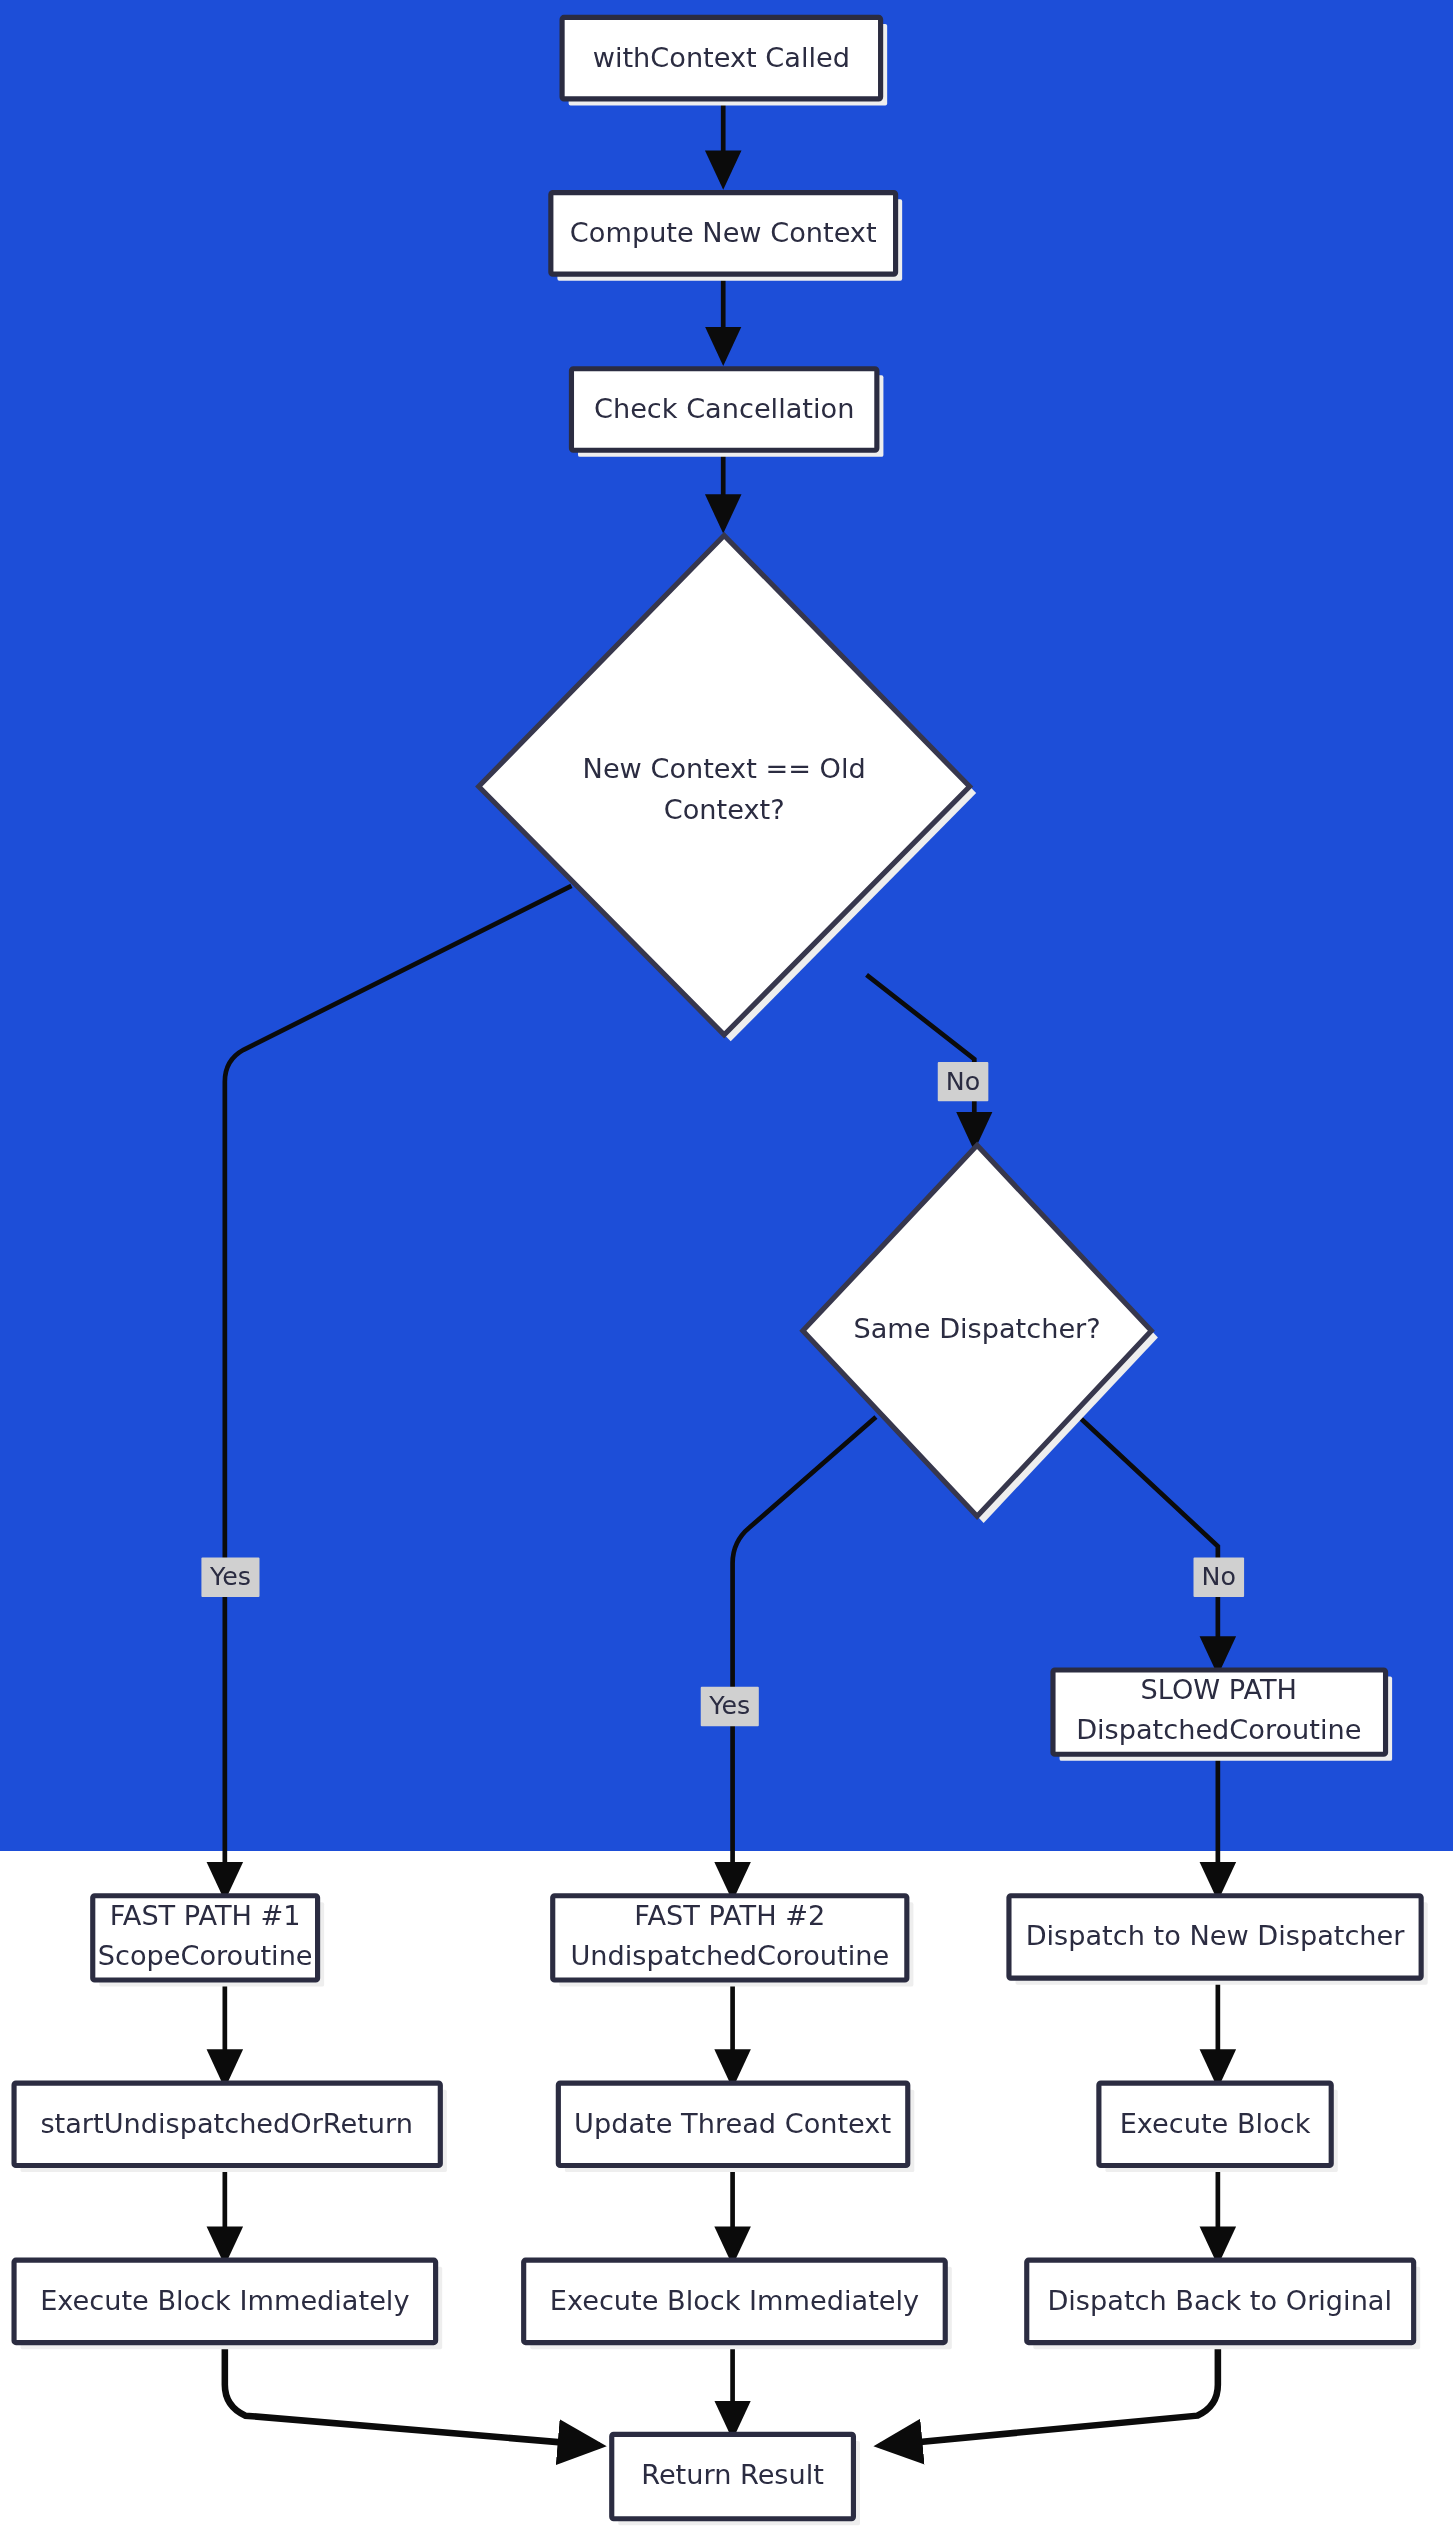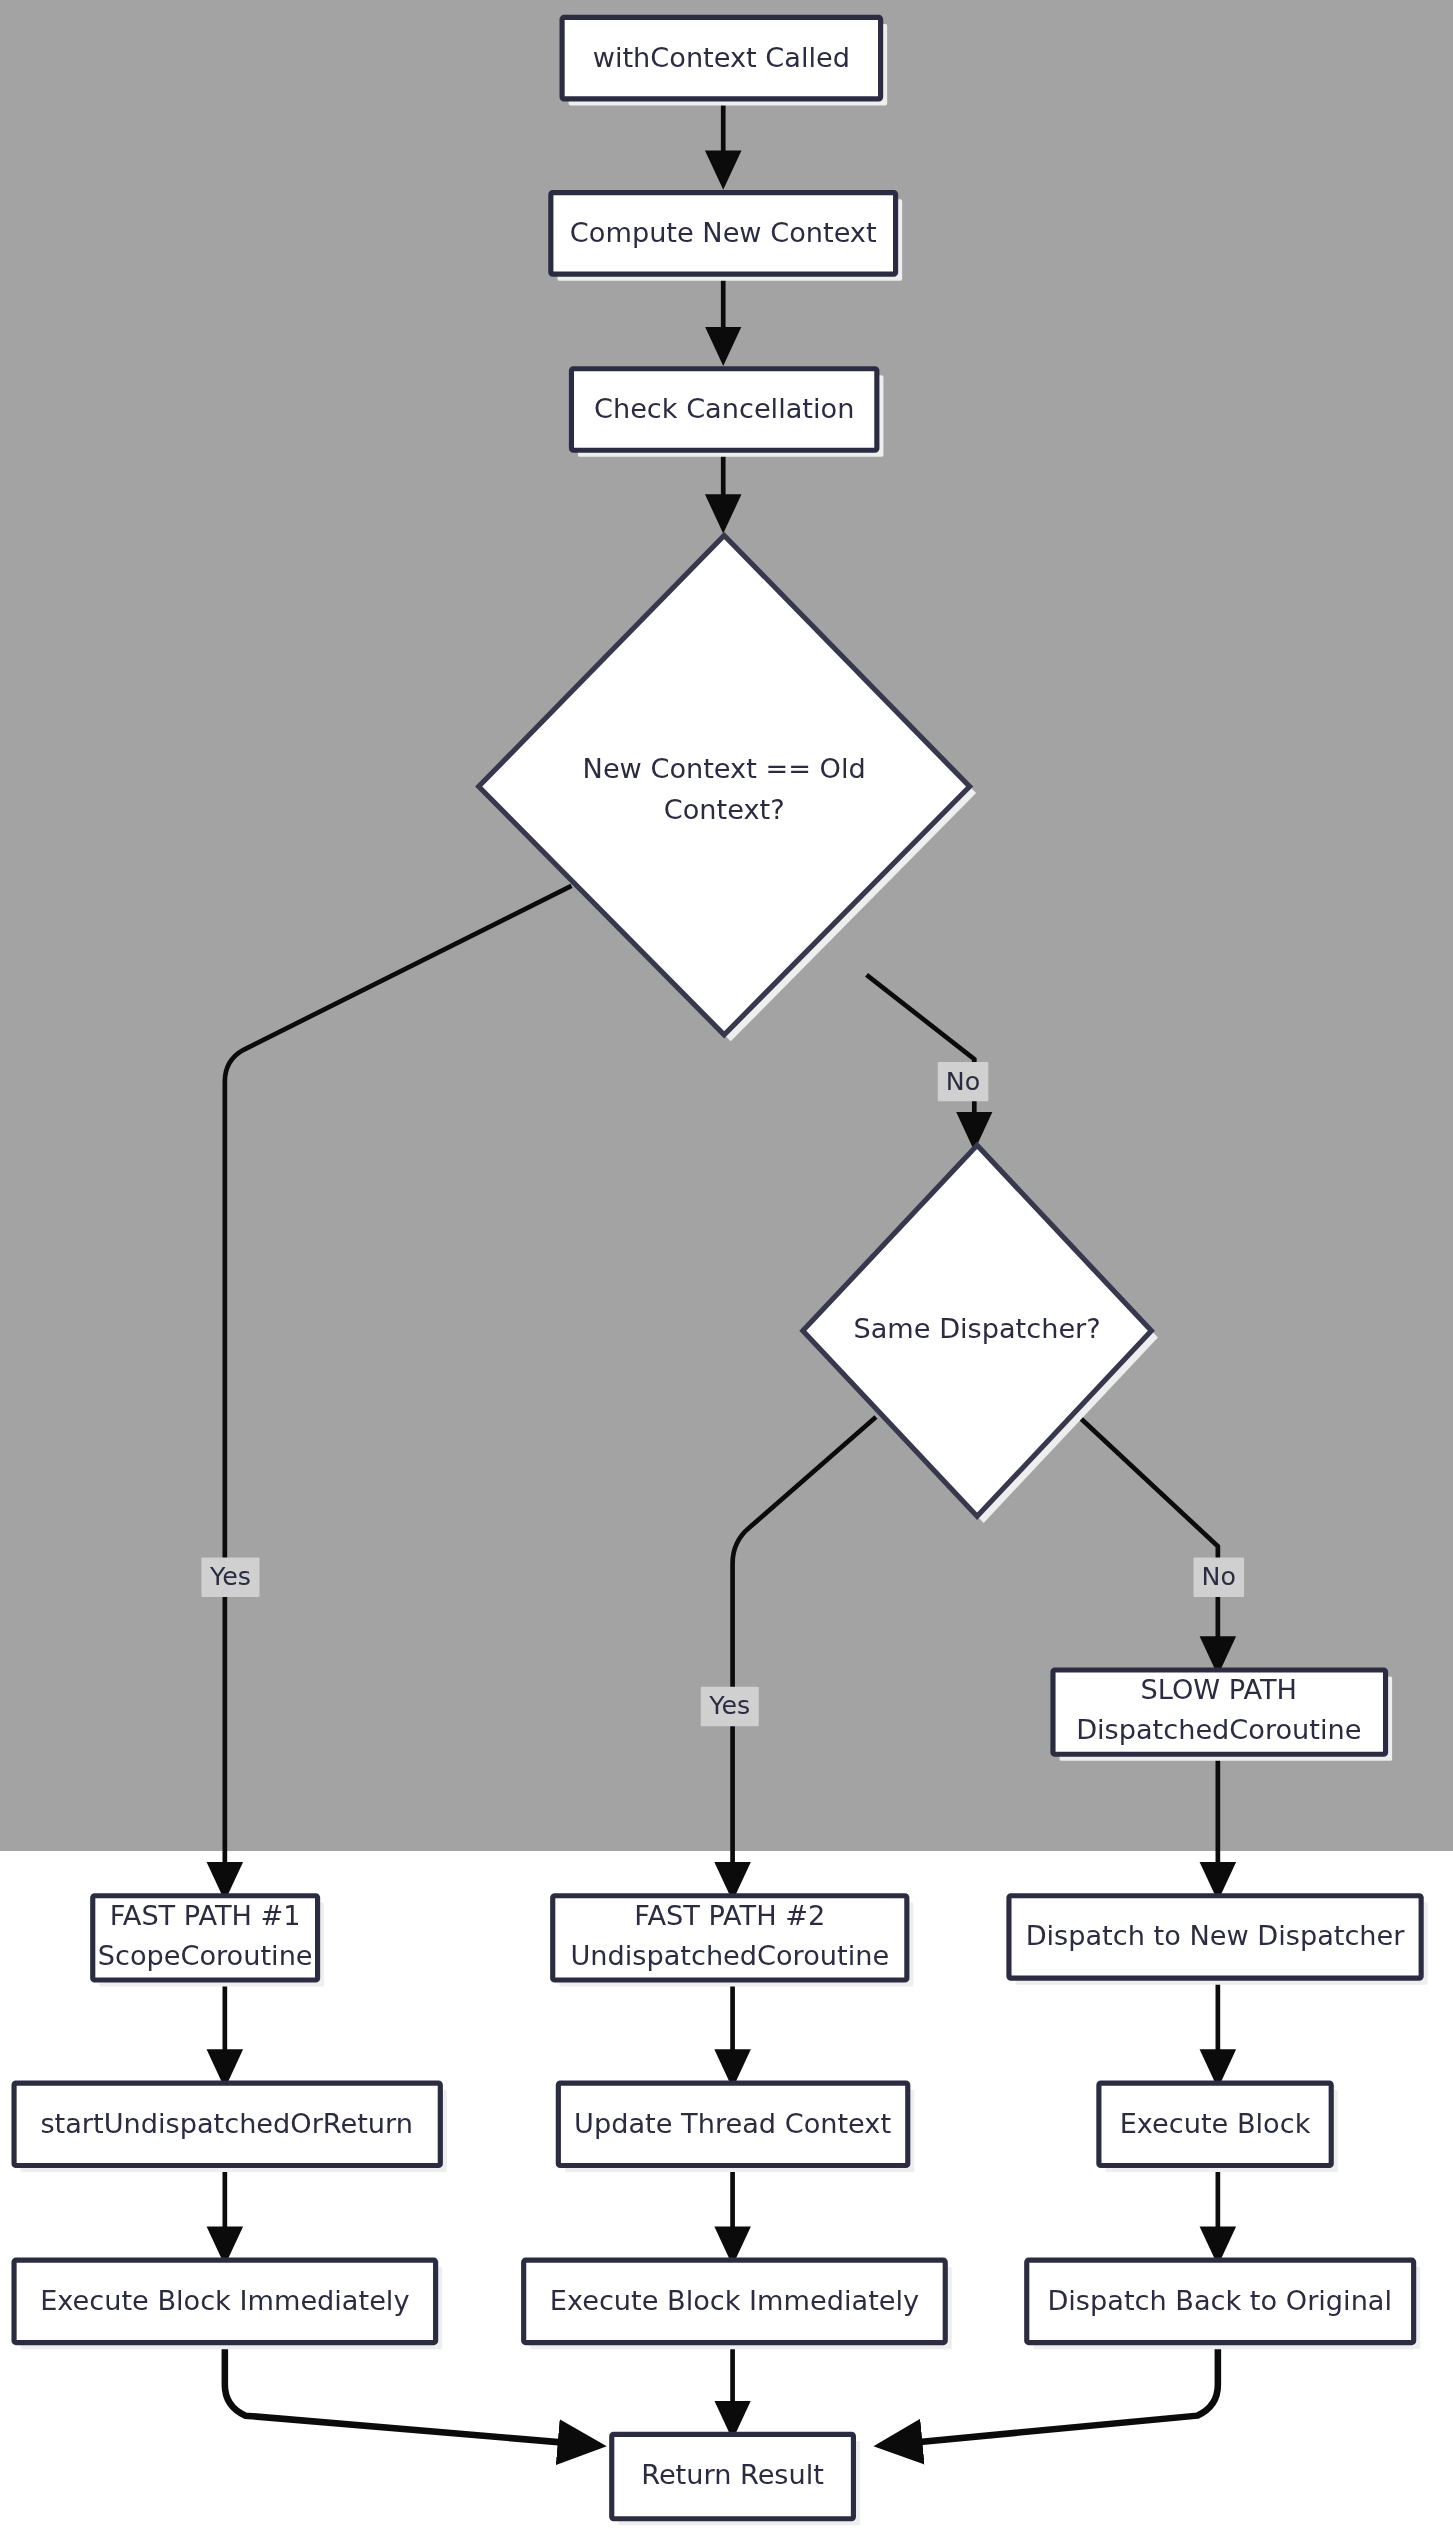--- a/index.html
+++ b/index.html
@@ -10,21 +10,21 @@
   body {
     width: 1453px;
     height: 2538px;
     font-family: "DejaVu Sans", "Liberation Sans", sans-serif;
     overflow: hidden;
   }
   #flow-root {
     position: relative;
     width: 1453px;
     height: 1851px;
-    background: #a3a3a3;
+    background: #1d4ed8;
   }
   svg#flow-svg {
     position: absolute;
     top: 0; left: 0;
     width: 1453px;
     height: 2538px;
     display: block;
   }
   .node-box {
     fill: #ffffff;

